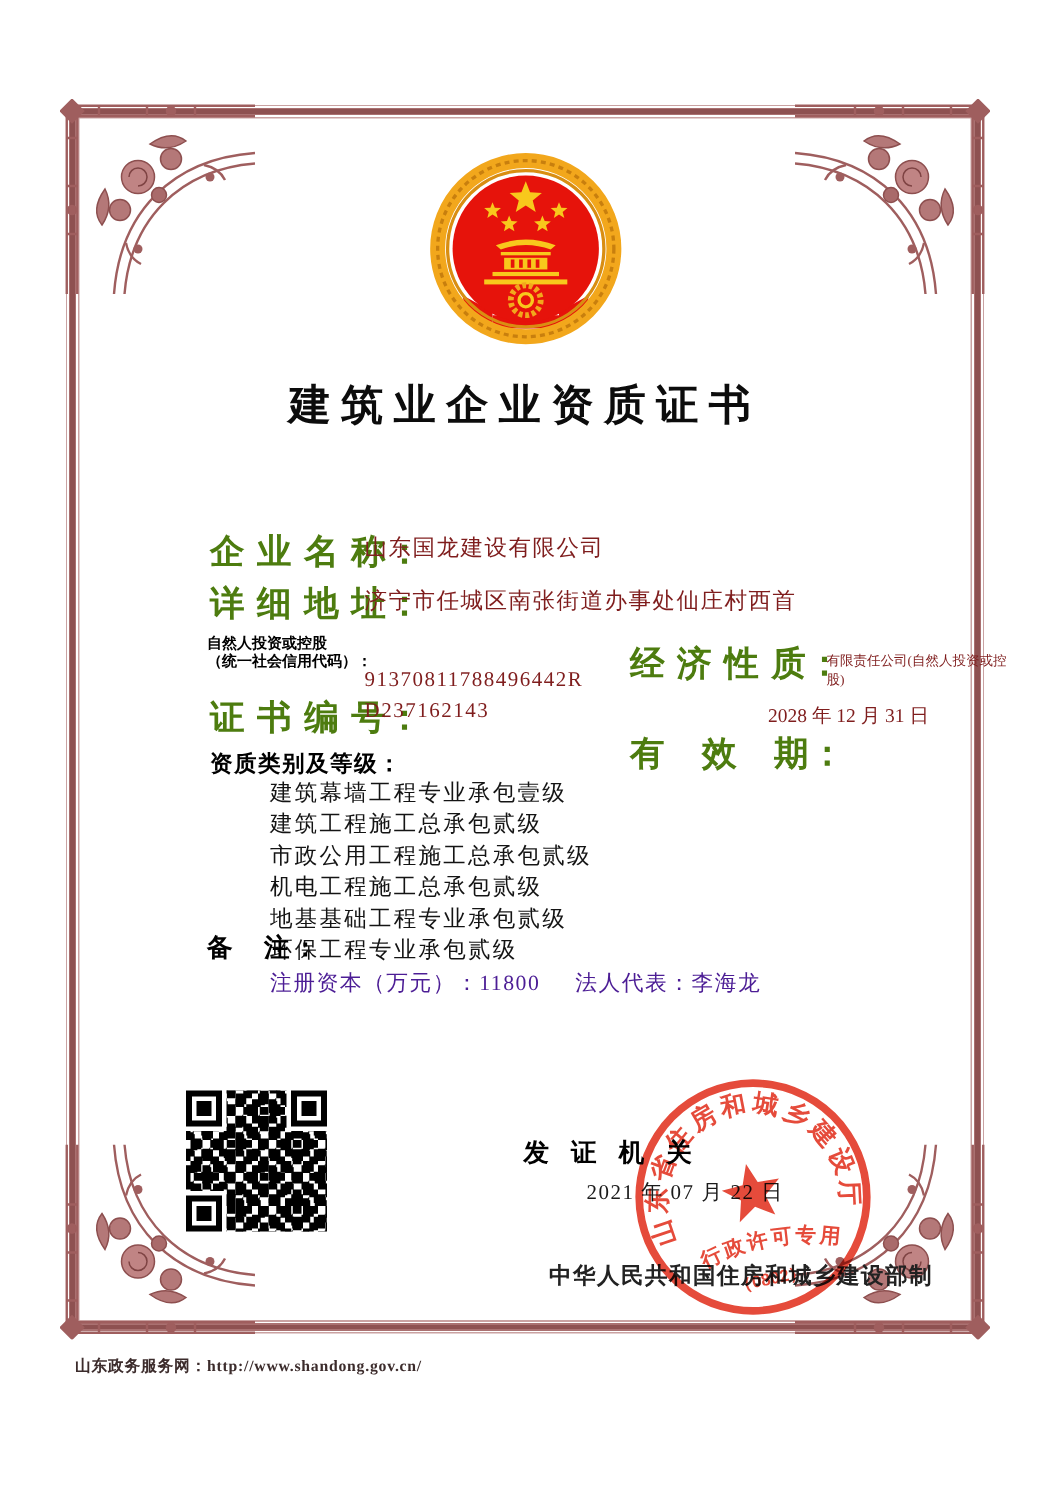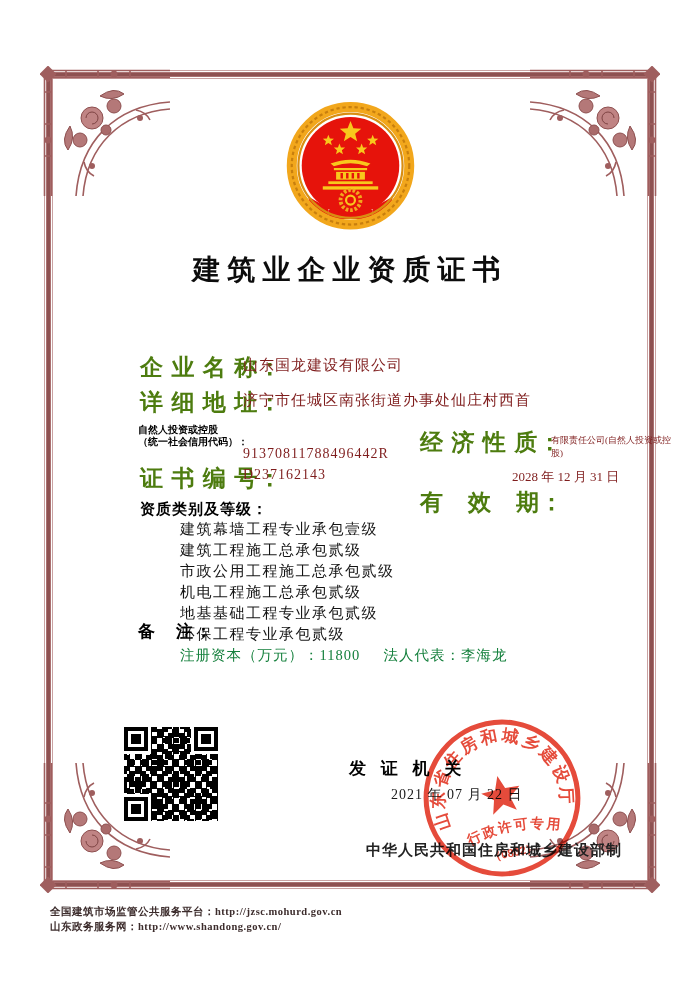--- a/index.html
+++ b/index.html
@@ -44,21 +44,21 @@
   .credit-label{
     position:absolute;left:138px;top:424px;width:112px;font-weight:800;
     font-size:10px;line-height:12px;letter-spacing:0;color:#000;
   }
   .economic-val{font-size:9px;letter-spacing:0;margin-left:27px;}
   .category-label{position:absolute;left:140px;top:500px;font-weight:800;font-size:15px;letter-spacing:1px;color:#000;}
   .qual-list{position:absolute;left:180px;top:519px;font-family:"Liberation Serif","DejaVu Serif",serif;
     font-size:15px;line-height:21px;letter-spacing:1.5px;color:#141414;}
   .remark-label{position:absolute;left:138px;top:620px;font-weight:800;font-size:17px;letter-spacing:2px;color:#000;}
   .capital-line{position:absolute;left:180px;top:646px;font-family:"Liberation Serif","DejaVu Serif",serif;
-    font-size:14.5px;letter-spacing:1px;color:#15803d;}
+    font-size:14.5px;letter-spacing:1px;color:#4c1d95;}
   
   .qr{position:absolute;left:119px;top:722px;width:104px;height:104px;background:#fff;}
   .qr-noise{
     position:absolute;inset:5px;
     background:
       conic-gradient(from 90deg at 50% 50%, #000 25%, transparent 0 50%, #000 0 75%, transparent 0) 3px 2px/15px 15px,
       conic-gradient(#000 25%, transparent 0 50%, #000 0 75%, transparent 0) 0 0/11px 11px,
       #fff;
   }
   .finder{position:absolute;width:24px;height:24px;border:4px solid #000;background:#fff;box-shadow:0 0 0 3px #fff;box-sizing:border-box;}
@@ -285,15 +285,14 @@
       <textPath href="#sealRing" startOffset="2" textLength="214" lengthAdjust="spacingAndGlyphs">山东省住房和城乡建设厅</textPath>
     </text>
     <text fill="#e2321f" font-size="13.5" font-weight="bold" letter-spacing="2">
       <textPath href="#sealBottomArc" startOffset="4" textLength="108" lengthAdjust="spacingAndGlyphs">行政许可专用章</textPath>
     </text>
     <text x="80" y="138" text-anchor="middle" fill="#e2321f" font-size="11" font-weight="bold">（0802）</text>
   </svg>
 </div>
 
 <div class="footer">
-  <div>全国建筑市场监管公共服务平台：http://jzsc.mohurd.gov.cn</div>
   <div>山东政务服务网：http://www.shandong.gov.cn/</div>
 </div>
 
 </body></html>

